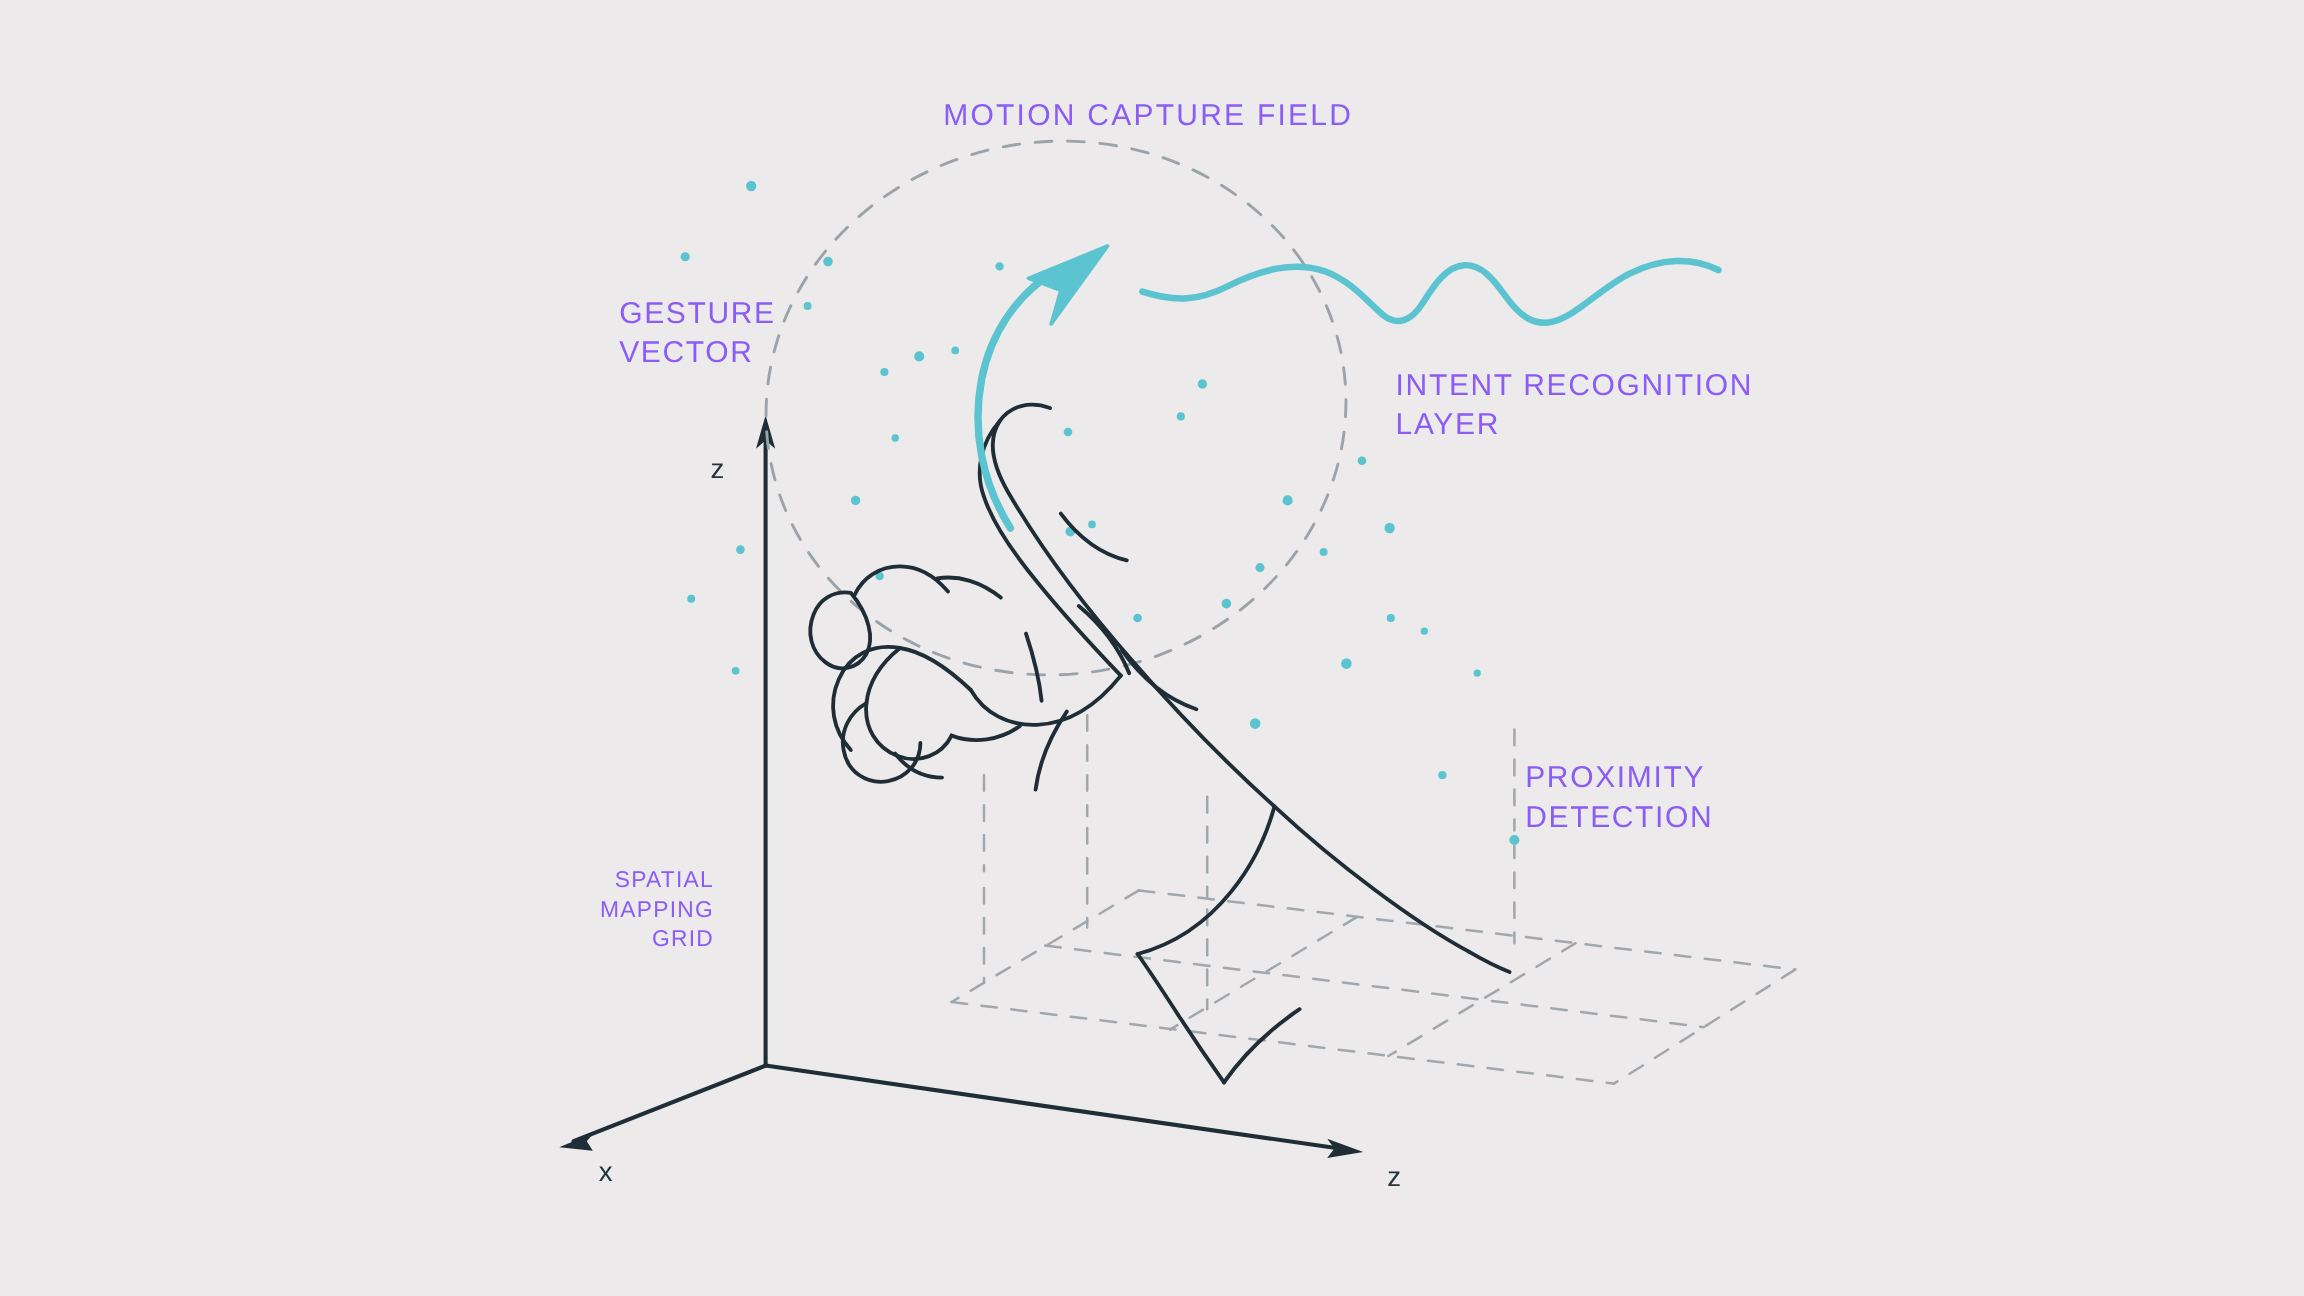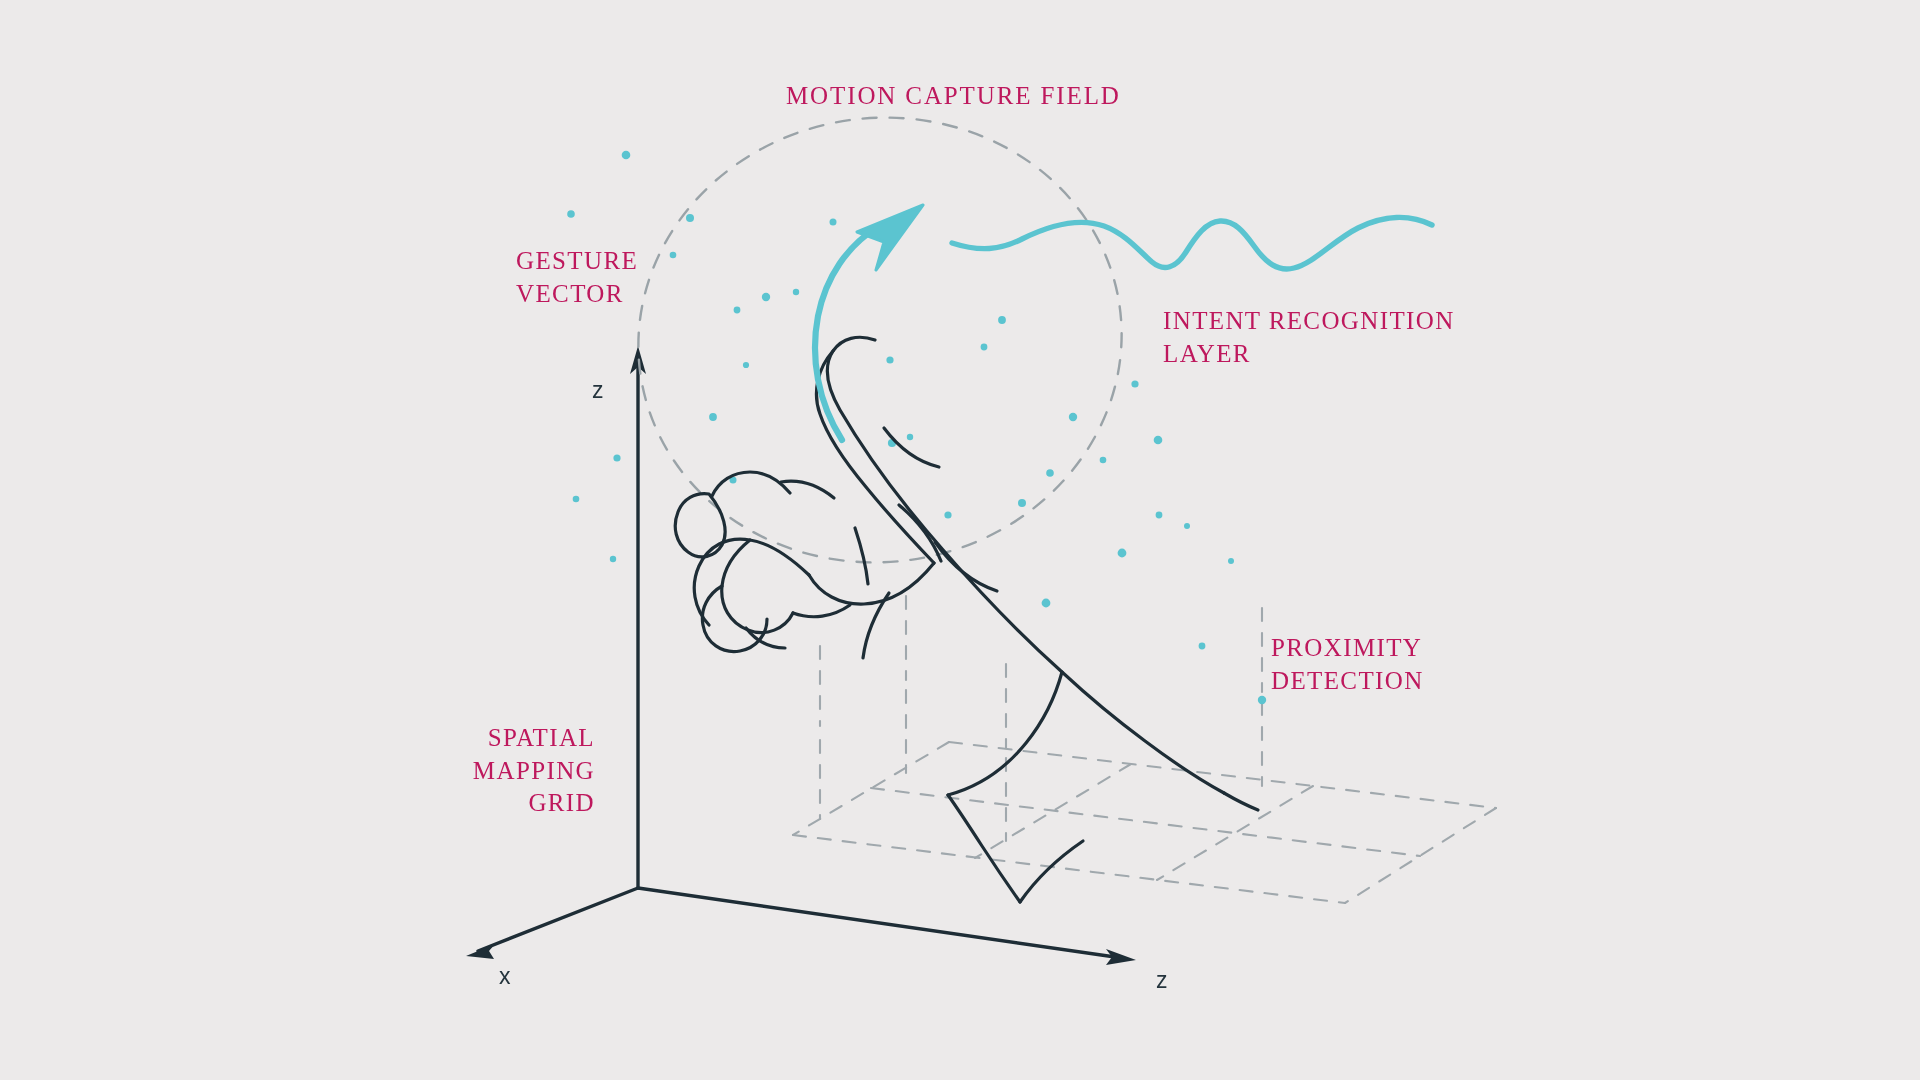--- a/index.html
+++ b/index.html
@@ -23,33 +23,33 @@
   #canvas svg.layer {
     position: absolute;
     left: 0;
     top: 0;
     width: 1920px;
     height: 1080px;
     overflow: visible;
   }
   .label {
     position: absolute;
-    color: #be185d;
-    font-family: Liberation Serif, serif;
+    color: #8b5cf6;
+    font-family: Liberation Sans, sans-serif;
     font-weight: 400;
     letter-spacing: 0.055em;
     line-height: 1.30;
     white-space: pre-line;
     -webkit-font-smoothing: antialiased;
   }
   .lbl-title      { font-size: 25px; left: 786px;  top: 80px;  letter-spacing: 0.075em; }
   .lbl-gesture    { font-size: 25px; left: 516px;  top: 245px; text-align: left; width: 170px; }
   .lbl-intent     { font-size: 25px; left: 1163px; top: 305px; text-align: left;  width: 390px; }
   .lbl-proximity  { font-size: 25px; left: 1271px; top: 632px; text-align: left;  width: 330px; }
-  .lbl-spatial    { font-size: 25px; left: 380px;  top: 722px; text-align: right; width: 215px; }
+  .lbl-spatial    { font-size: 19px; left: 380px;  top: 722px; text-align: right; width: 215px; }
   .axis-letter {
     position: absolute;
     color: #24343D;
     font-family: "Liberation Sans", sans-serif;
     font-size: 23px;
     font-weight: 400;
   }
   .ax-z-vert  { left: 592px;  top: 377px; }
   .ax-x       { left: 499px;  top: 963px; }
   .ax-z-right { left: 1156px; top: 967px; }

